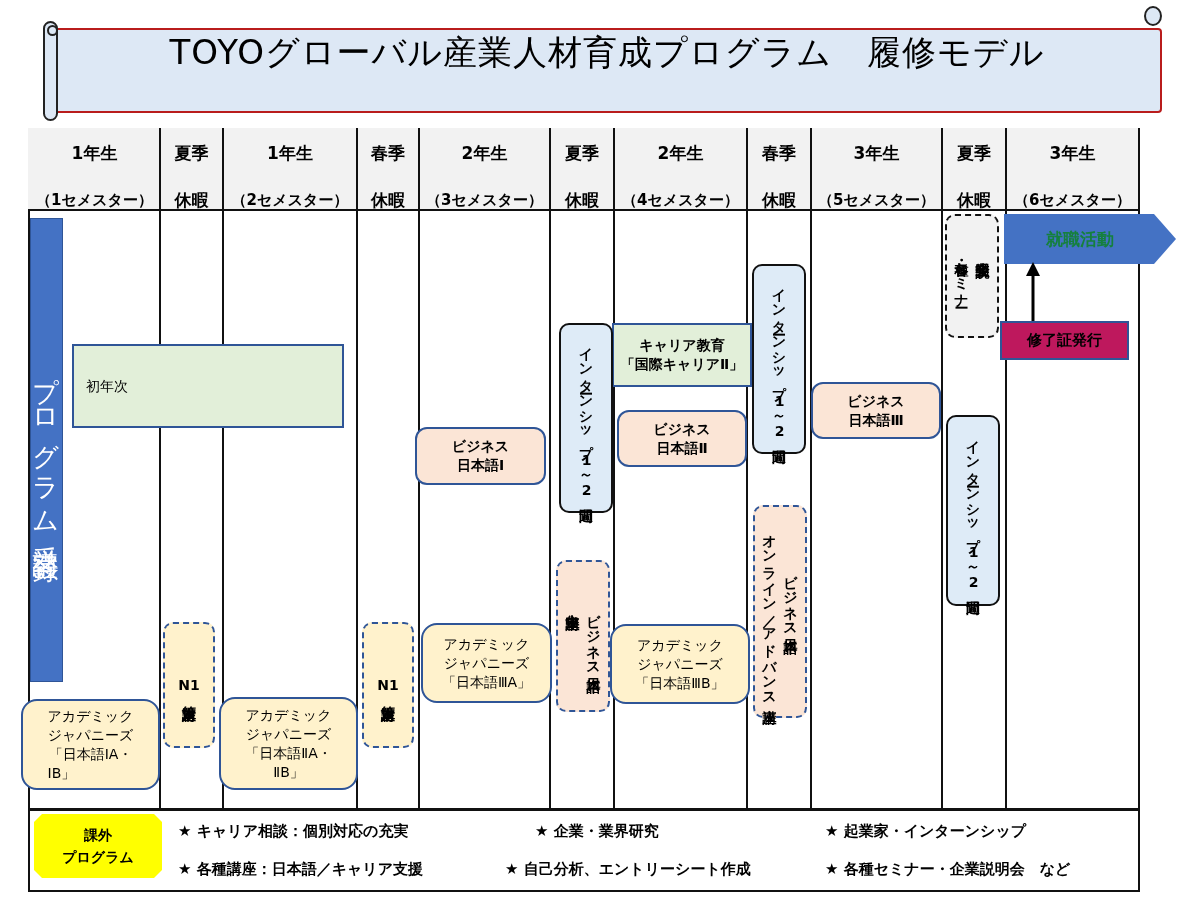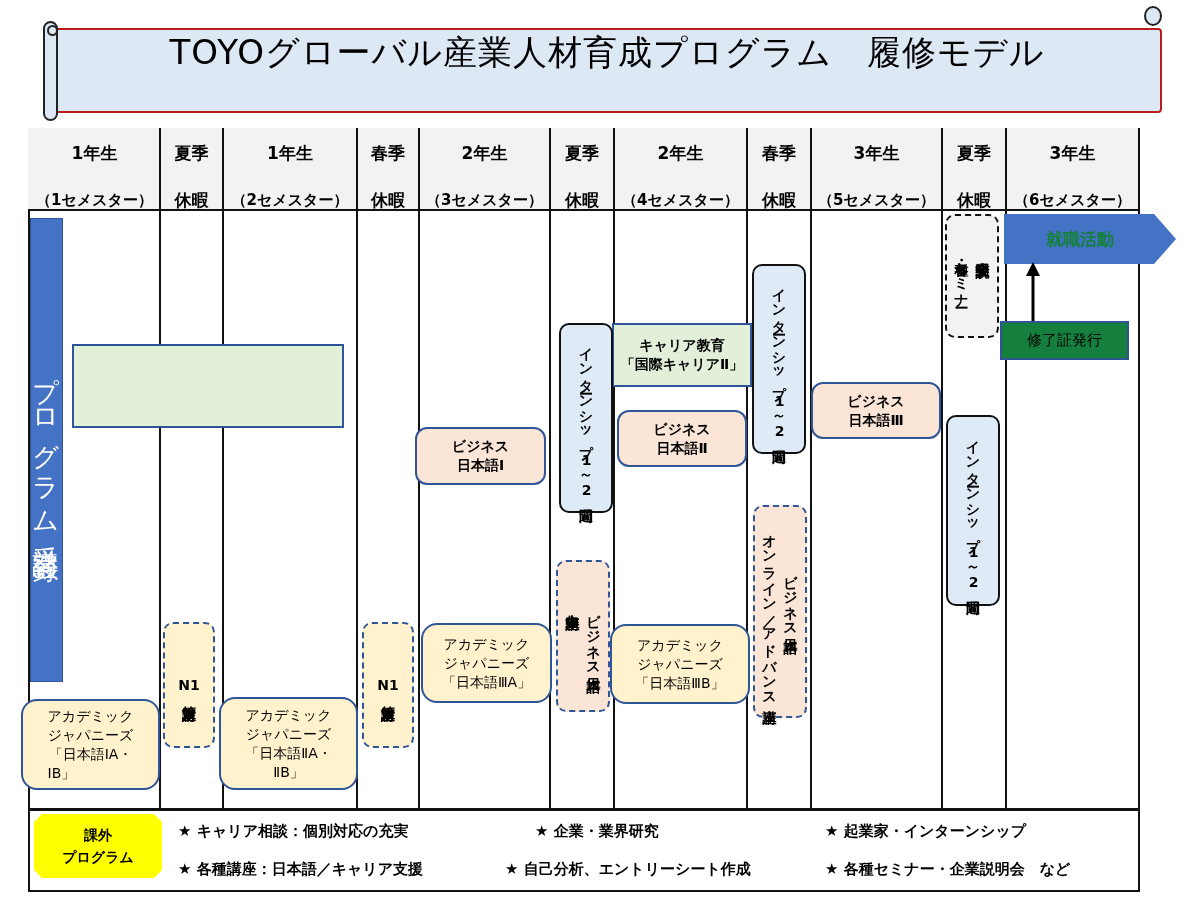--- a/index.html
+++ b/index.html
@@ -71,23 +71,23 @@
   .job-arrow svg { position: absolute; left: 0; top: 0; }
   .job-label {
     position: absolute; left: 0; top: 0; width: 152px; height: 50px;
     display: flex; align-items: center; justify-content: center;
     color: #15803d; font-weight: bold; font-size: 17px;
   }
   .up-arrow { position: absolute; left: 1024px; top: 262px; width: 18px; height: 60px; }
 
   .cert {
     position: absolute; left: 1000px; top: 321px; width: 129px; height: 39px;
-    background: #15803d; border: 2px solid #2f5597;
+    background: #be185d; border: 2px solid #2f5597;
     display: flex; align-items: center; justify-content: center;
-    font-weight: normal; font-size: 15px;
+    font-weight: bold; font-size: 15px;
   }
 
   
   .footer {
     position: absolute; left: 28px; top: 808px; width: 1112px; height: 84px;
     border: 2px solid #111; border-top: 3px solid #111; background: #fff;
   }
   .extra-badge {
     position: absolute; left: 34px; top: 814px; width: 128px; height: 64px;
     background: #ffff00;
@@ -163,20 +163,21 @@
 </div>
 <div class="hcell" style="left:1007px;width:131px">
   <span>3年生</span>
   <span class="sub">（6セメスター）</span>
 </div>
 
 <div class="reg-bar">プログラム受講登録</div>
 
 <div class="box green" style="left:72px;top:344px;width:272px;height:84px;border:2px solid #2f5597;justify-content:flex-start;text-align:left;padding-left:12px;font-weight:normal;">
   <div>
+    <div>初年次</div>
   </div>
 </div>
 
 <div class="box green" style="left:612px;top:323px;width:140px;height:64px;border:2px solid #2f5597;font-size:14px;">
   <div>
     <div>キャリア教育</div>
     <div>「国際キャリアⅡ」</div>
   </div>
 </div>
 

